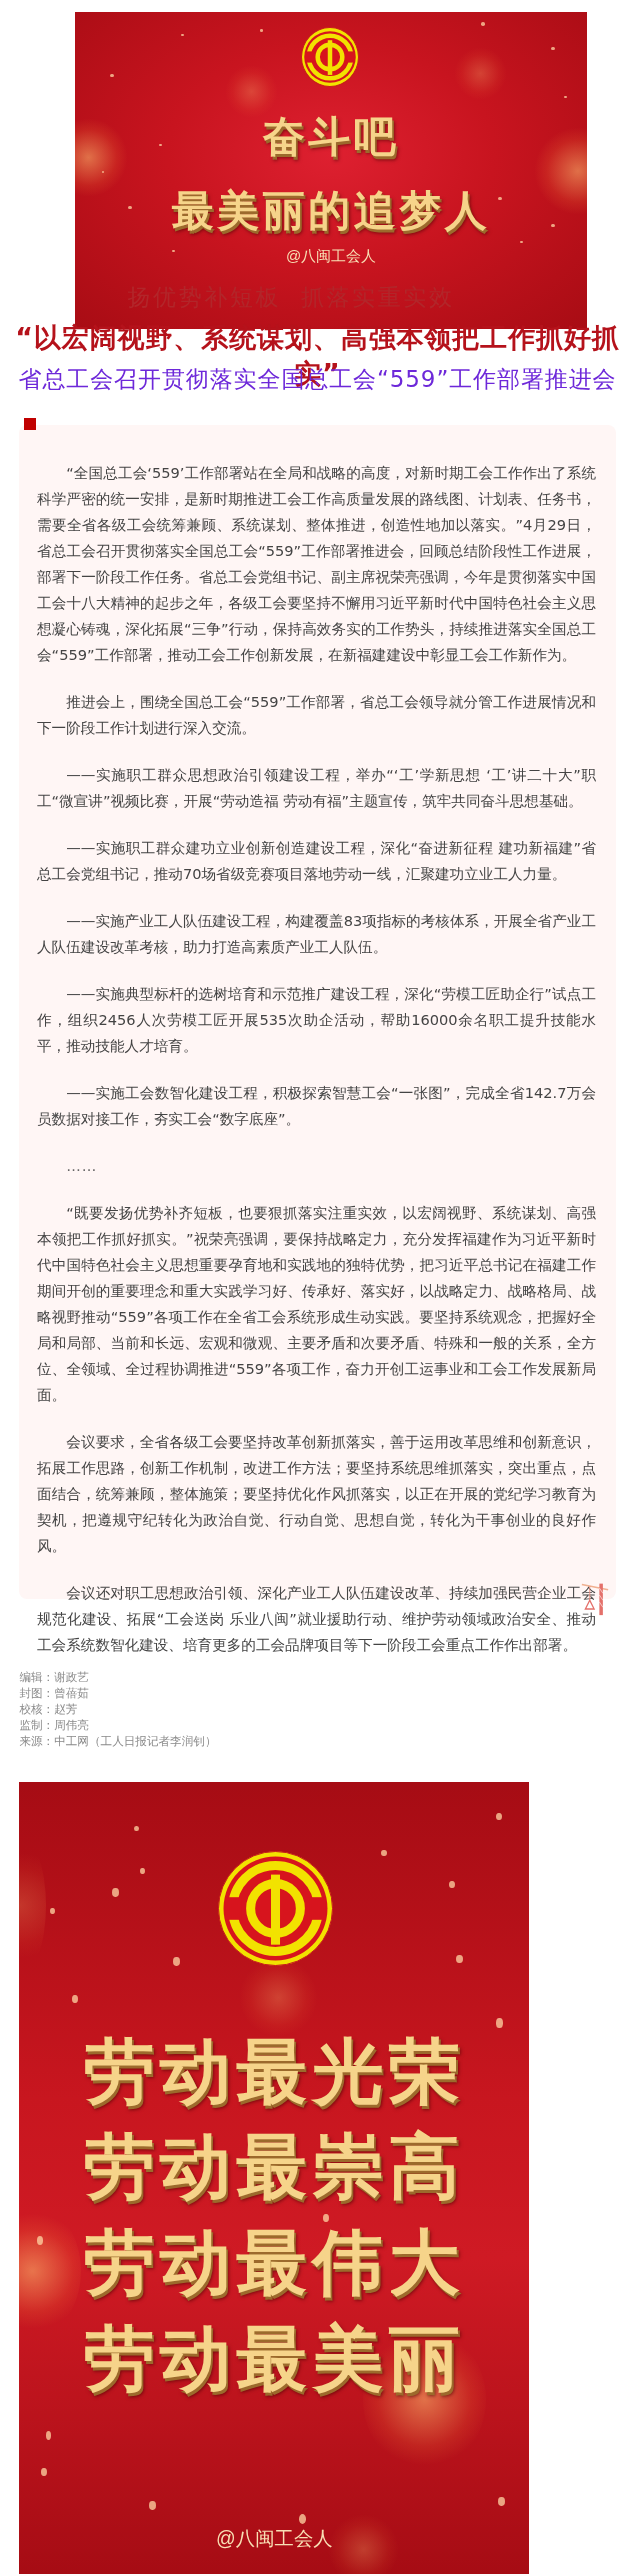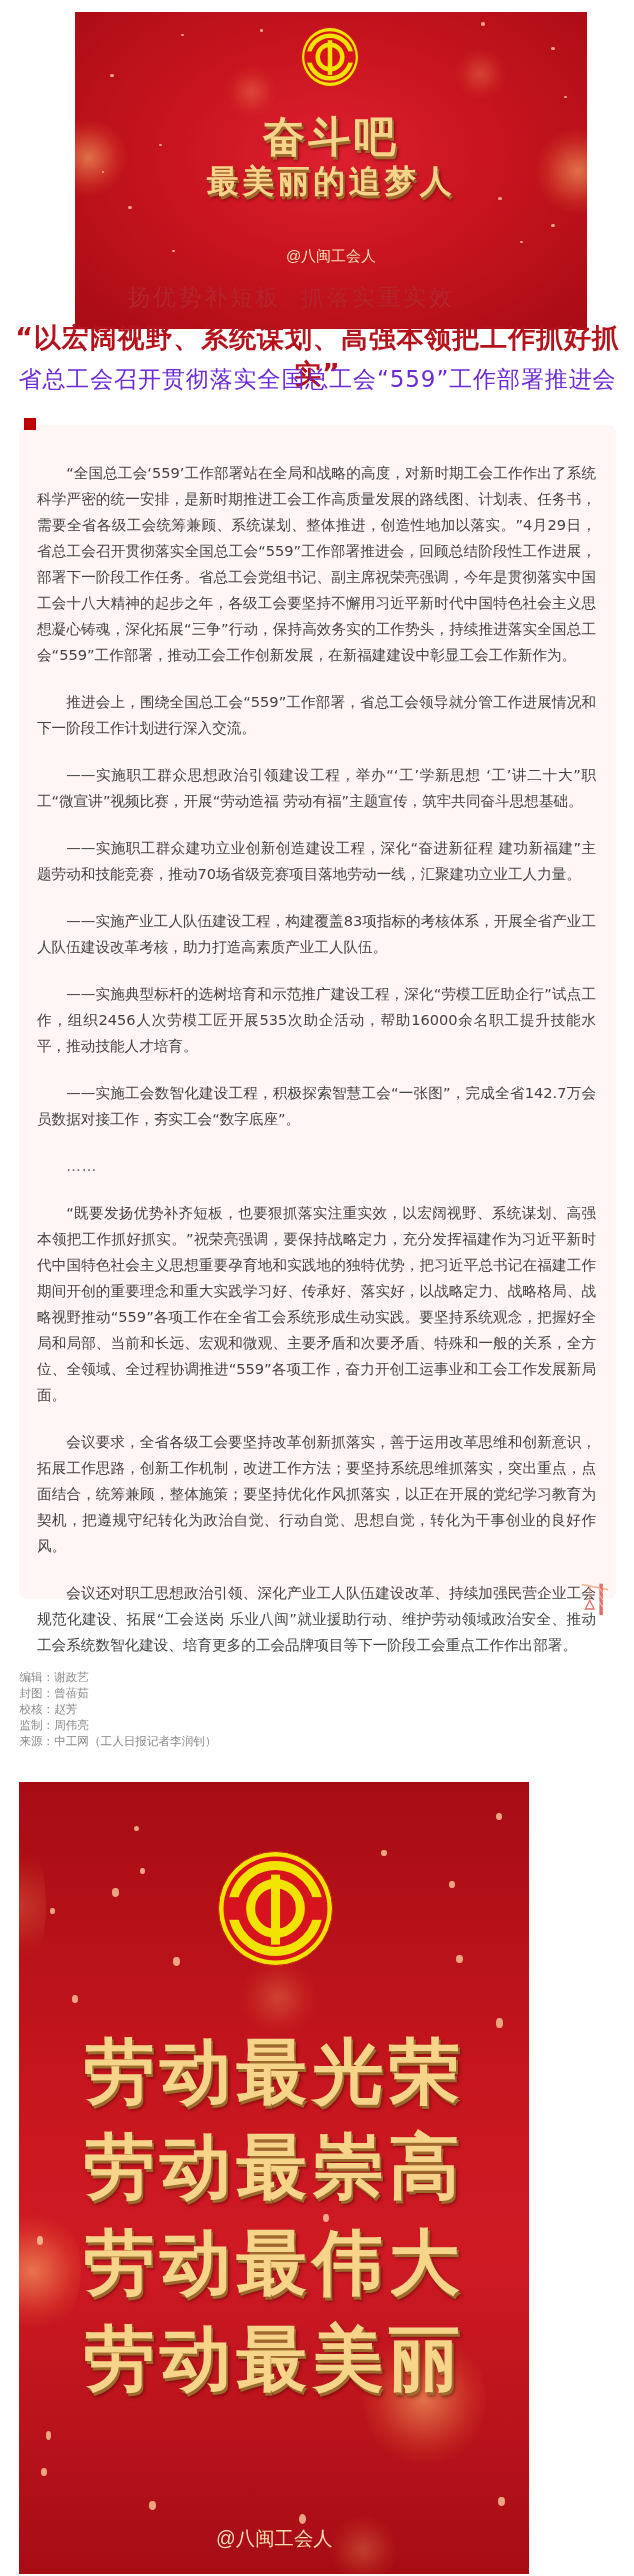--- a/index.html
+++ b/index.html
@@ -77,36 +77,36 @@
       <circle cx="50" cy="50" r="46" fill="#d7141d"></circle>
       <circle cx="50" cy="50" r="38" fill="none" stroke="#f2e200" stroke-width="8"></circle>
       <circle cx="50" cy="50" r="22" fill="none" stroke="#f2e200" stroke-width="8"></circle>
       <rect x="46" y="20" width="8" height="62" fill="#f2e200"></rect>
       <rect x="6" y="40" width="14" height="20" fill="#d7141d"></rect>
       <rect x="80" y="40" width="14" height="20" fill="#d7141d"></rect>
     </svg>
   </div>
 
   <div class="gold-text" style="top:97px;font-size:42px;">奋斗吧</div>
-  <div class="gold-text" style="top:148px;font-size:32px;">最美丽的追梦人</div>
+  <div class="gold-text" style="top:171px;font-size:42px;">最美丽的追梦人</div>
   <div class="credit-tag" style="top:235px;font-size:15px;">@八闽工会人</div>
 </div>
 
 <div class="abs sub1" style="white-space:pre;">扬优势补短板  抓落实重实效</div>
 <div class="abs sub2">“以宏阔视野、系统谋划、高强本领把工作抓好抓实”</div>
 <div class="abs sub3">省总工会召开贯彻落实全国总工会“559”工作部署推进会</div>
 
 <div class="abs content-box"></div>
 <div class="abs red-square"></div>
 
 <div class="abs article">
   <p>“全国总工会‘559’工作部署站在全局和战略的高度，对新时期工会工作作出了系统科学严密的统一安排，是新时期推进工会工作高质量发展的路线图、计划表、任务书，需要全省各级工会统筹兼顾、系统谋划、整体推进，创造性地加以落实。”4月29日，省总工会召开贯彻落实全国总工会“559”工作部署推进会，回顾总结阶段性工作进展，部署下一阶段工作任务。省总工会党组书记、副主席祝荣亮强调，今年是贯彻落实中国工会十八大精神的起步之年，各级工会要坚持不懈用习近平新时代中国特色社会主义思想凝心铸魂，深化拓展“三争”行动，保持高效务实的工作势头，持续推进落实全国总工会“559”工作部署，推动工会工作创新发展，在新福建建设中彰显工会工作新作为。</p>
   <p>推进会上，围绕全国总工会“559”工作部署，省总工会领导就分管工作进展情况和下一阶段工作计划进行深入交流。</p>
   <p>——实施职工群众思想政治引领建设工程，举办“‘工’学新思想 ‘工’讲二十大”职工“微宣讲”视频比赛，开展“劳动造福 劳动有福”主题宣传，筑牢共同奋斗思想基础。</p>
-  <p>——实施职工群众建功立业创新创造建设工程，深化“奋进新征程 建功新福建”主题劳动和技能竞赛，推动70场省级竞赛项目落地劳动一线，汇聚建功立业工人力量。</p>
+  <p>——实施职工群众建功立业创新创造建设工程，深化“奋进新征程 建功新福建”省总工会党组书记，推动70场省级竞赛项目落地劳动一线，汇聚建功立业工人力量。</p>
   <p>——实施产业工人队伍建设工程，构建覆盖83项指标的考核体系，开展全省产业工人队伍建设改革考核，助力打造高素质产业工人队伍。</p>
   <p>——实施典型标杆的选树培育和示范推广建设工程，深化“劳模工匠助企行”试点工作，组织2456人次劳模工匠开展535次助企活动，帮助16000余名职工提升技能水平，推动技能人才培育。</p>
   <p>——实施工会数智化建设工程，积极探索智慧工会“一张图”，完成全省142.7万会员数据对接工作，夯实工会“数字底座”。</p>
   <p class="ellipsis">……</p>
   <p>“既要发扬优势补齐短板，也要狠抓落实注重实效，以宏阔视野、系统谋划、高强本领把工作抓好抓实。”祝荣亮强调，要保持战略定力，充分发挥福建作为习近平新时代中国特色社会主义思想重要孕育地和实践地的独特优势，把习近平总书记在福建工作期间开创的重要理念和重大实践学习好、传承好、落实好，以战略定力、战略格局、战略视野推动“559”各项工作在全省工会系统形成生动实践。要坚持系统观念，把握好全局和局部、当前和长远、宏观和微观、主要矛盾和次要矛盾、特殊和一般的关系，全方位、全领域、全过程协调推进“559”各项工作，奋力开创工运事业和工会工作发展新局面。</p>
   <p>会议要求，全省各级工会要坚持改革创新抓落实，善于运用改革思维和创新意识，拓展工作思路，创新工作机制，改进工作方法；要坚持系统思维抓落实，突出重点，点面结合，统筹兼顾，整体施策；要坚持优化作风抓落实，以正在开展的党纪学习教育为契机，把遵规守纪转化为政治自觉、行动自觉、思想自觉，转化为干事创业的良好作风。</p>
   <p>会议还对职工思想政治引领、深化产业工人队伍建设改革、持续加强民营企业工会规范化建设、拓展“工会送岗 乐业八闽”就业援助行动、维护劳动领域政治安全、推动工会系统数智化建设、培育更多的工会品牌项目等下一阶段工会重点工作作出部署。</p>
 </div>
 
 <div class="abs crane">

